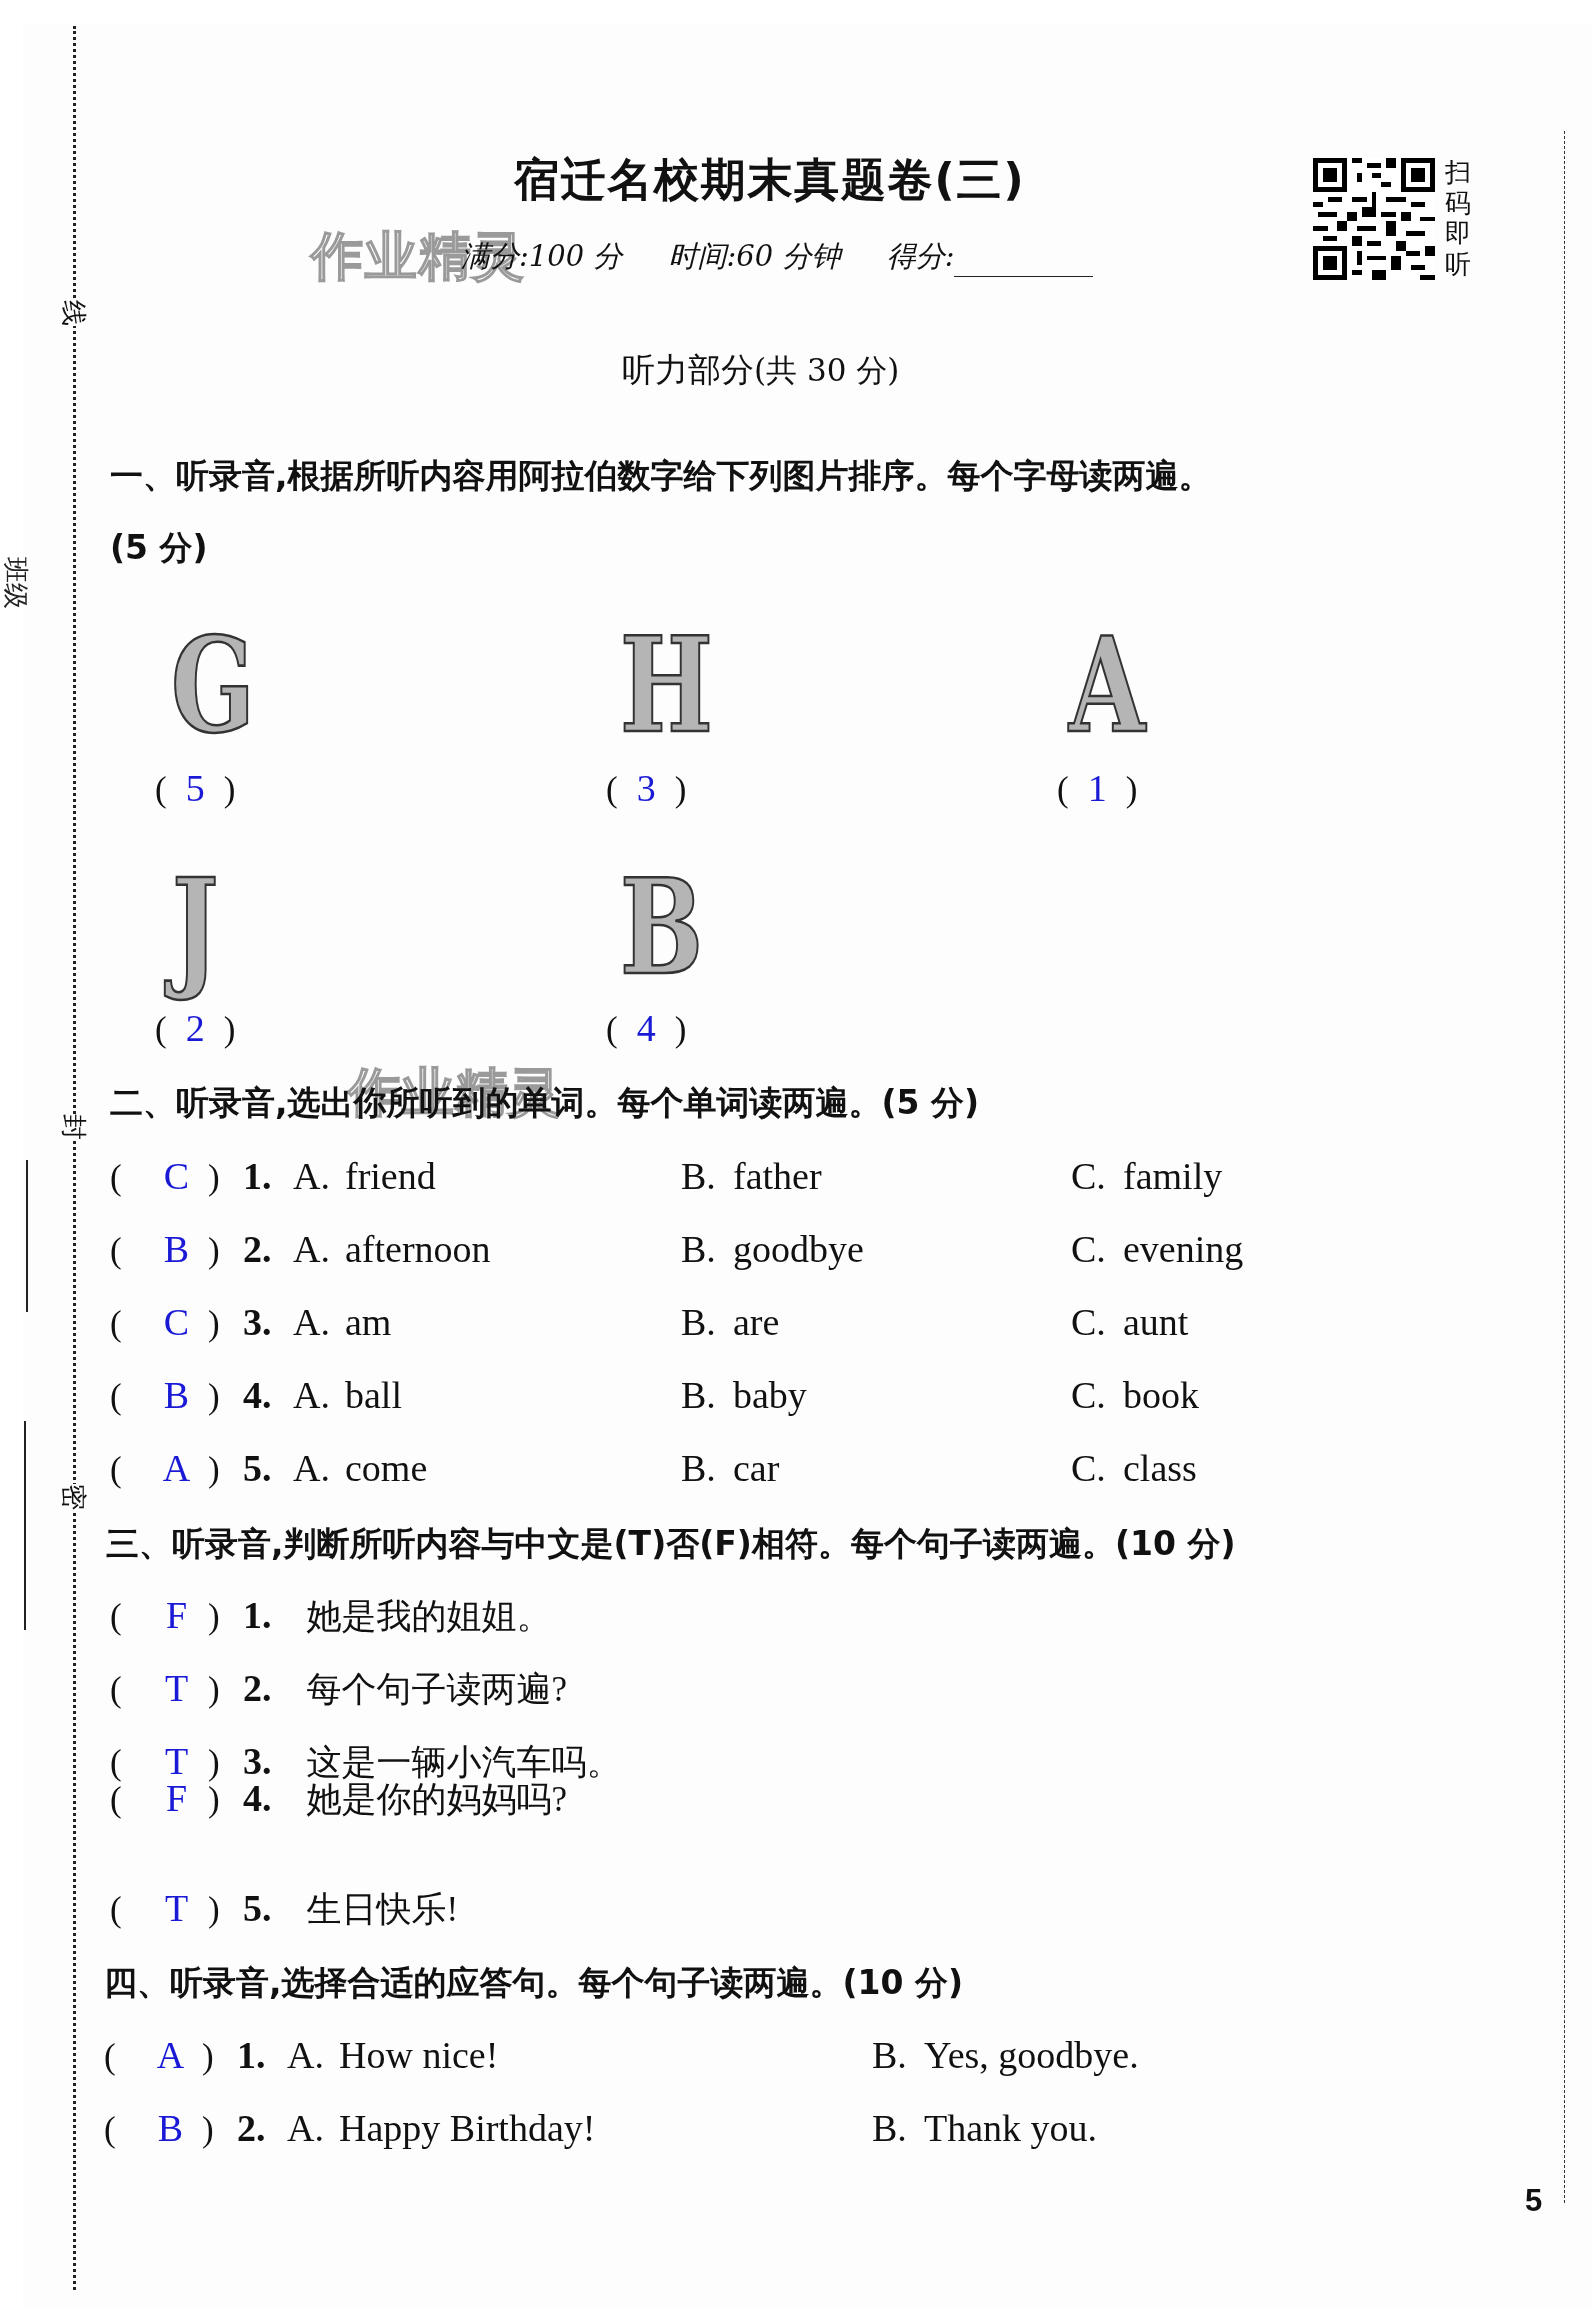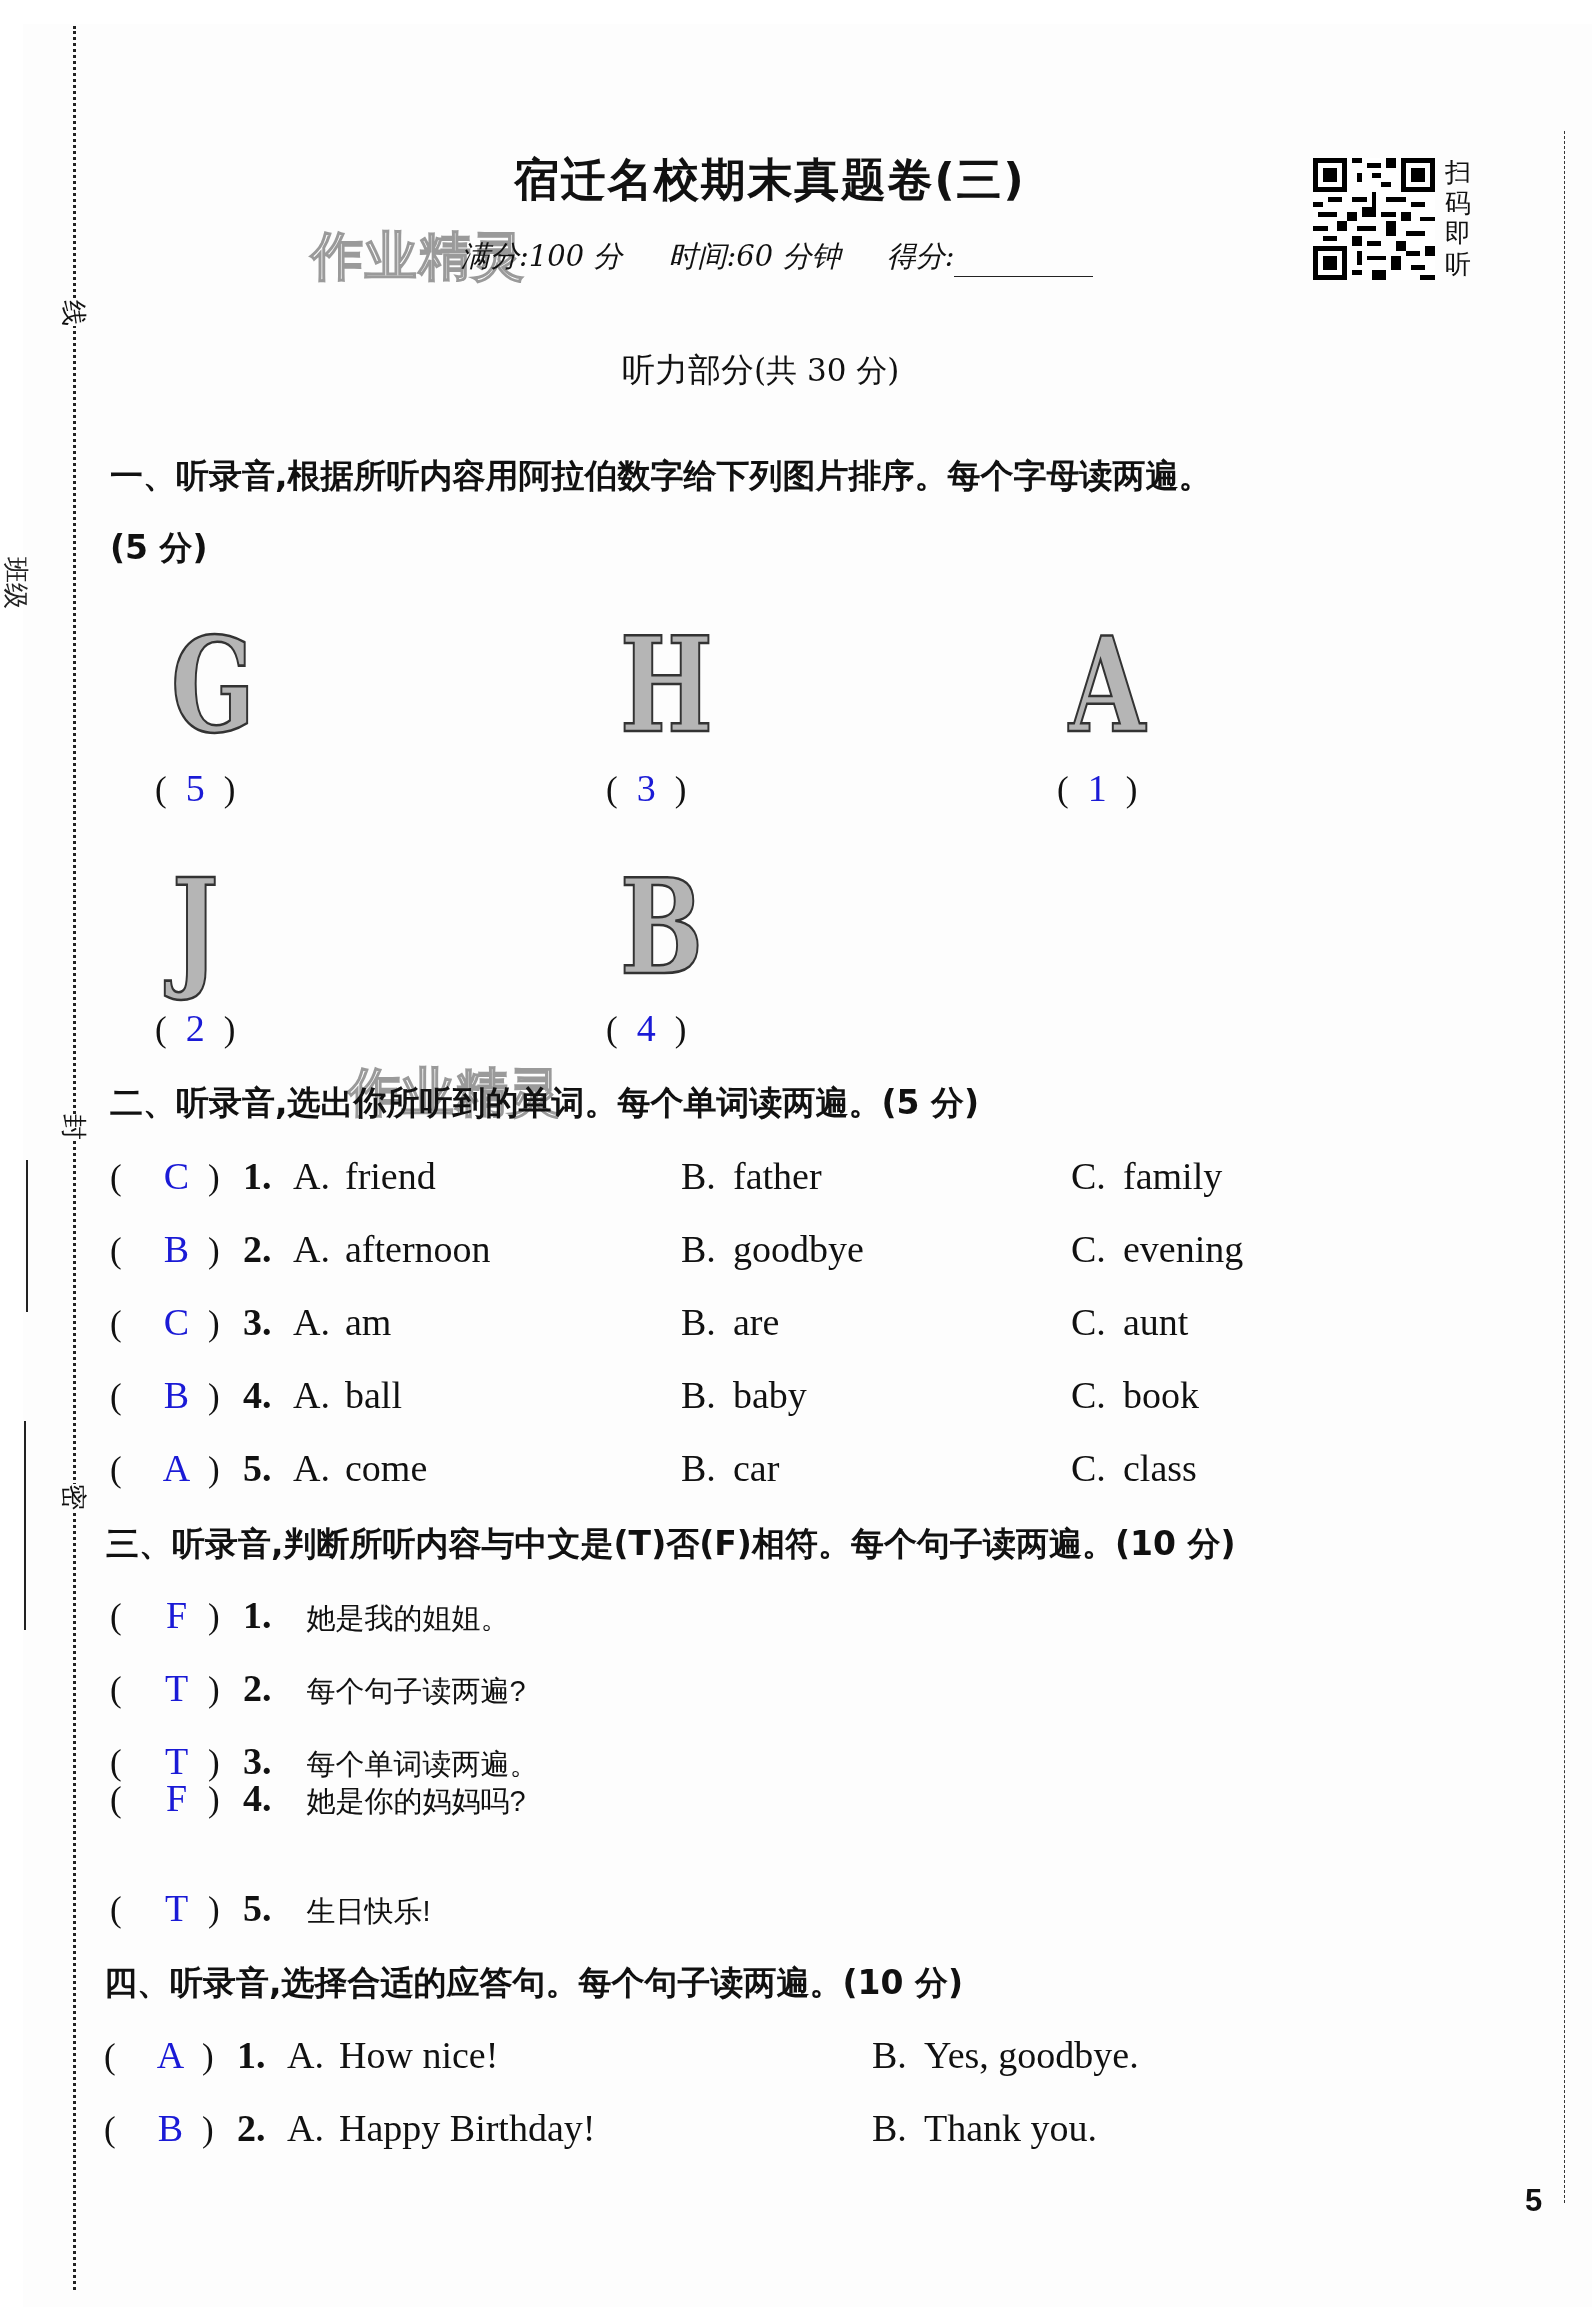--- a/index.html
+++ b/index.html
@@ -38,21 +38,21 @@
             -webkit-text-stroke:2.6px #333; line-height:1; transform:scaleX(0.75); transform-origin:left top; }
   .paren { font-family:"Liberation Serif",serif; font-size:35px; }
   .ans { color:#1a1ad6; font-family:"Liberation Serif",serif; font-size:38px; }
 
   .row { position:absolute; left:110px; font-family:"Liberation Serif",serif; font-size:38px; white-space:nowrap; }
   .row .p { display:inline-block; width:35px; font-size:35px; }
   .row .a { display:inline-block; width:63px; text-align:center; color:#1a1ad6; }
   .row .n { display:inline-block; font-weight:bold; width:54px; }
   .row .opt { position:absolute; top:0; }
   .row .opt .k { display:inline-block; width:52px; }
-  .row .zh { font-family:Liberation Sans, sans-serif; font-size:29px; }
+  .row .zh { font-family:Liberation Serif, serif; font-size:35px; }
 
   .page-num { left:1525px; top:2183px; font-family:"Liberation Sans",sans-serif; font-weight:bold; font-size:31px; }
 </style>
 </head>
 <body>
 
 <div class="page"></div>
 
 <div class="bind-dots"></div>
 <div class="bind-char" style="top:292px">线</div>
@@ -181,21 +181,21 @@
 <div class="row" style="top:1593px">
   <span class="p">(</span><span class="a">F</span><span class="p">)</span><span class="n">1.</span>
   <span class="zh">她是我的姐姐。</span>
 </div>
 <div class="row" style="top:1666px">
   <span class="p">(</span><span class="a">T</span><span class="p">)</span><span class="n">2.</span>
   <span class="zh">每个句子读两遍?</span>
 </div>
 <div class="row" style="top:1739px">
   <span class="p">(</span><span class="a">T</span><span class="p">)</span><span class="n">3.</span>
-  <span class="zh">每个单词读两遍。</span>
+  <span class="zh">这是一辆小汽车吗。</span>
 </div>
 <div class="row" style="top:1776px">
   <span class="p">(</span><span class="a">F</span><span class="p">)</span><span class="n">4.</span>
   <span class="zh">她是你的妈妈吗?</span>
 </div>
 <div class="row" style="top:1886px">
   <span class="p">(</span><span class="a">T</span><span class="p">)</span><span class="n">5.</span>
   <span class="zh">生日快乐!</span>
 </div>
 

